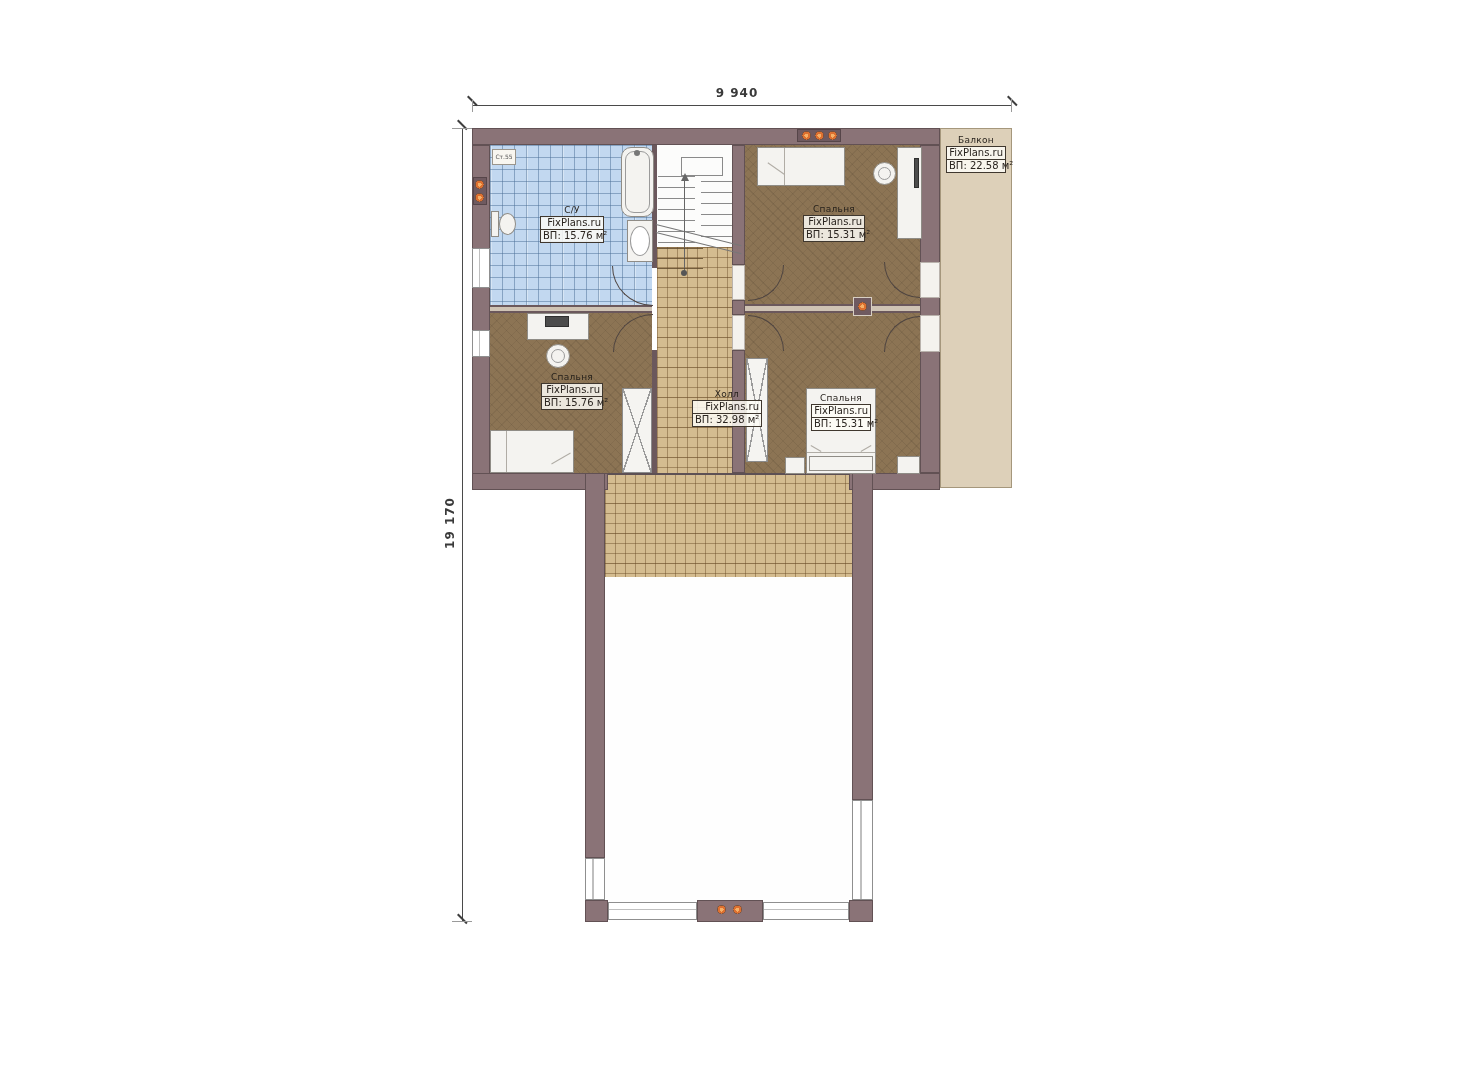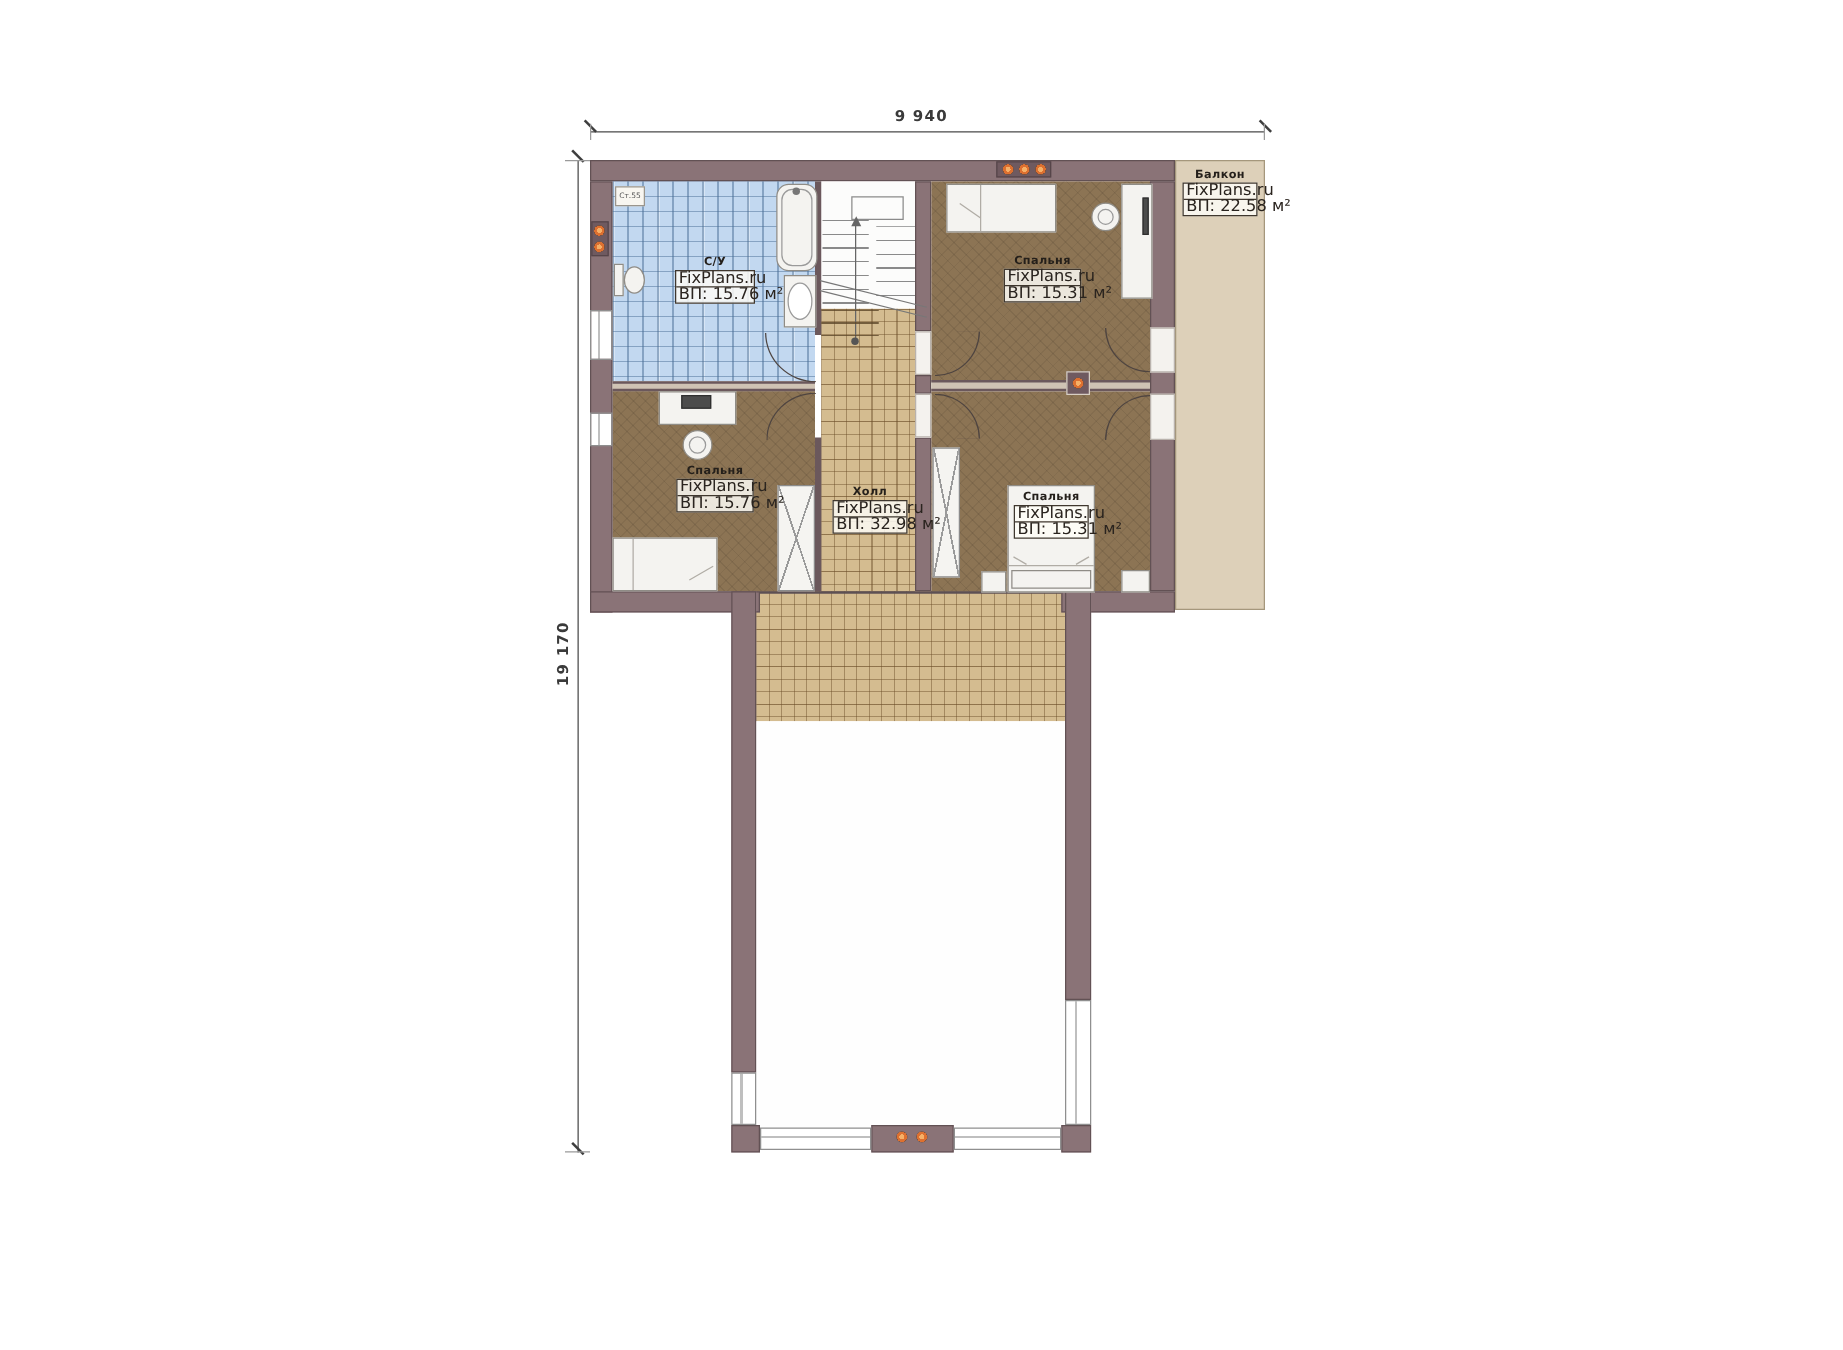--- a/index.html
+++ b/index.html
@@ -52,23 +52,23 @@
   .lamp{position:absolute;width:9px;height:9px;border-radius:50%;
         background:radial-gradient(circle,#f6b067 0 2px,#dd7030 2px 4px,#7d5138 4px);}
   
   .steps{position:absolute;background-image:repeating-linear-gradient(to bottom,#8a8a8a 0 1px,transparent 1px 11px);}
   .stepsTan{position:absolute;background-image:repeating-linear-gradient(to bottom,rgba(92,70,40,.8) 0 1px,transparent 1px 10px);}
   .hline{position:absolute;background:#777;}
   .upArrowHead{position:absolute;width:0;height:0;border-left:4px solid transparent;border-right:4px solid transparent;border-bottom:8px solid #666;}
   .dotGray{position:absolute;width:6px;height:6px;border-radius:50%;background:#555;}
   
   .rlabel{position:absolute;text-align:center;}
-  .rname{font-weight:700;font-size:9px;line-height:12px;color:#241f1a;letter-spacing:.3px;}
+  .rname{font-weight:400;font-size:9px;line-height:12px;color:#241f1a;letter-spacing:.3px;}
   .rbox{border:1px solid #3f372e;background:rgba(253,251,246,.85);}
-  .rrow{font-size:13px;line-height:12px;color:#2a241f;padding:0 2px;white-space:nowrap;}
+  .rrow{font-size:10px;line-height:12px;color:#2a241f;padding:0 2px;white-space:nowrap;text-align:right;}
   .rrow.area{border-top:1px solid #3f372e;}
   .stampBox{position:absolute;background:#f8f6f0;border:1px solid #9a958c;box-sizing:border-box;
             font-size:6px;line-height:14px;text-align:center;color:#555;}
   
   .dimline{position:absolute;background:#4a4a4a;}
   .tick{position:absolute;width:13px;height:1.5px;background:#3e3e3e;transform:rotate(45deg);}
   .dimtext{position:absolute;font-weight:700;font-size:12px;color:#3a3a3a;letter-spacing:1px;text-align:center;}
   .extline{position:absolute;background:#9a9a9a;}
   .edge{position:absolute;background:#5d5054;}
 </style>
@@ -201,21 +201,21 @@
   </div>
 
   <div class="rlabel" style="left:541px;top:371px;width:62px;">
     <div class="rname">Спальня</div>
     <div class="rbox">
       <div class="rrow">FixPlans.ru</div>
       <div class="rrow area">ВП: 15.76 м²</div>
     </div>
   </div>
 
-  <div class="rlabel" style="left:666px;top:388px;width:60px;">
+  <div class="rlabel" style="left:692px;top:388px;width:70px;">
     <div class="rname">Холл</div>
     <div class="rbox">
       <div class="rrow">FixPlans.ru</div>
       <div class="rrow area">ВП: 32.98 м²</div>
     </div>
   </div>
 
   <div class="rlabel" style="left:811px;top:392px;width:60px;">
     <div class="rname">Спальня</div>
     <div class="rbox">

